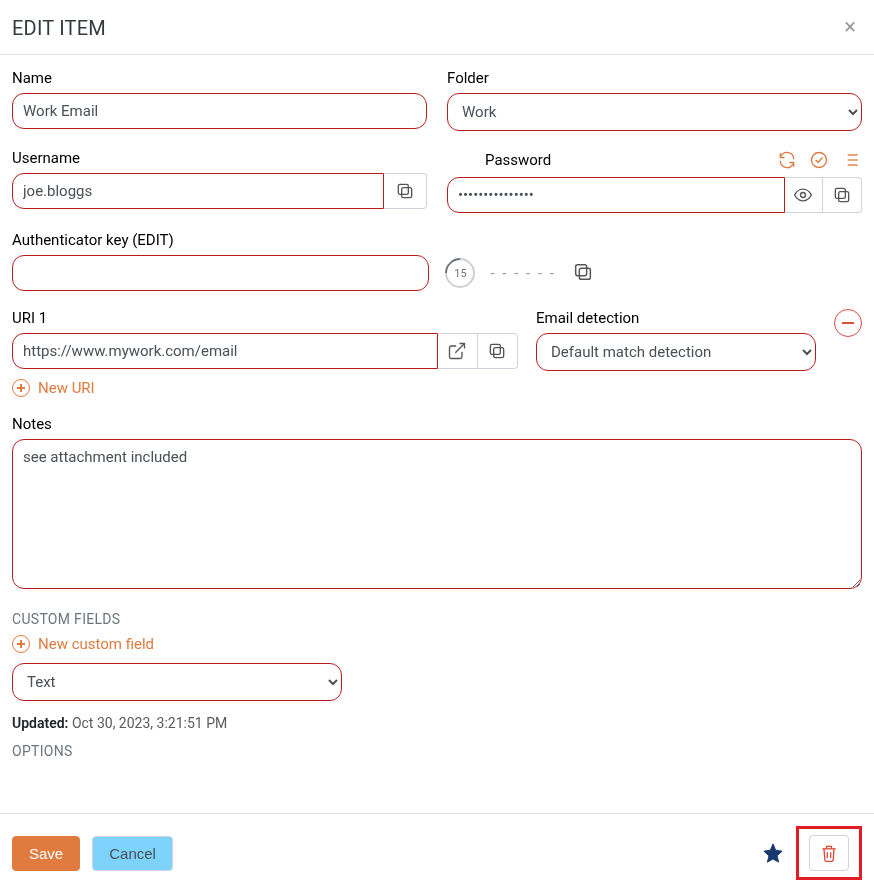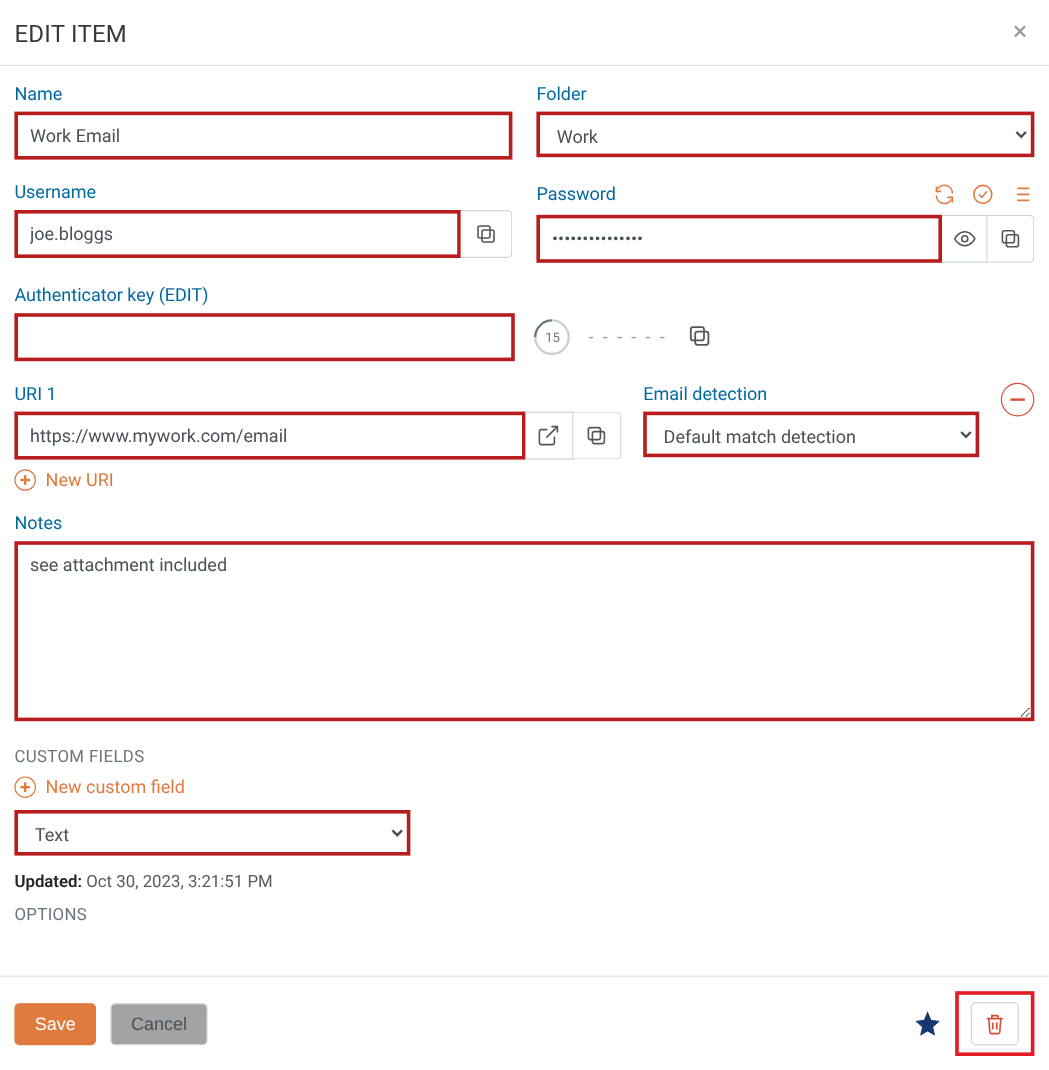--- a/index.html
+++ b/index.html
@@ -40,29 +40,29 @@
   padding: 14px 12px 0 12px;
 }
 .modal-body::-webkit-scrollbar { width: 16px; }
 .modal-body::-webkit-scrollbar-thumb { background: #c1c1c1; border-radius: 0; border: 4px solid #fff; }
 .modal-body::-webkit-scrollbar-track { background: #fff; }
 .two-col { display: flex; gap: 20px; }
 .col { flex: 1; }
 label, .field-label {
   display: block;
   margin-bottom: 6px;
-  color: #0369a1;
+  color: #000000;
   font-size: 15px;
 }
-.label-row { display: flex; justify-content: space-between; align-items: center; margin-bottom: 6px; }
+.label-row { display: flex; justify-content: space-between; align-items: center; margin-bottom: 6px; margin-left: 38px; }
 .input, .select, .textarea {
   width: 100%;
   padding: 8px 10px;
-  border: 3px solid #b91c1c;
-  border-radius: 0;
+  border: 1px solid #b91c1c;
+  border-radius: 12px;
   font-size: 15px;
   color: #495057;
   background: #fff;
   font-family: inherit;
 }
 .select { appearance: auto; padding-right: 24px; height: 38px; }
 .textarea { min-height: 150px; resize: vertical; }
 .input-group { display: flex; }
 .input-group .input { border-top-right-radius: 0; border-bottom-right-radius: 0; }
 .input-group .addon {
@@ -122,21 +122,21 @@
   background: #fff;
 }
 .btn {
   padding: 8px 16px;
   border-radius: 4px;
   font-size: 15px;
   cursor: pointer;
   border: 1px solid transparent;
 }
 .btn-primary { background: #e07a3f; color: #fff; border-color: #e07a3f; }
-.btn-secondary { background: #a3a3a3; color: #495057; border-color: #ced4da; }
+.btn-secondary { background: #7dd3fc; color: #495057; border-color: #ced4da; }
 .footer-spacer { flex: 1; }
 .star-icon { width: 22px; height: 22px; cursor: pointer; }
 .trash-wrap {
   border: 3px solid #e31b23;
   padding: 6px 10px;
   display: flex; align-items: center;
 }
 .trash-btn {
   width: 40px; height: 36px;
   border: 1px solid #ced4da; border-radius: 4px;

